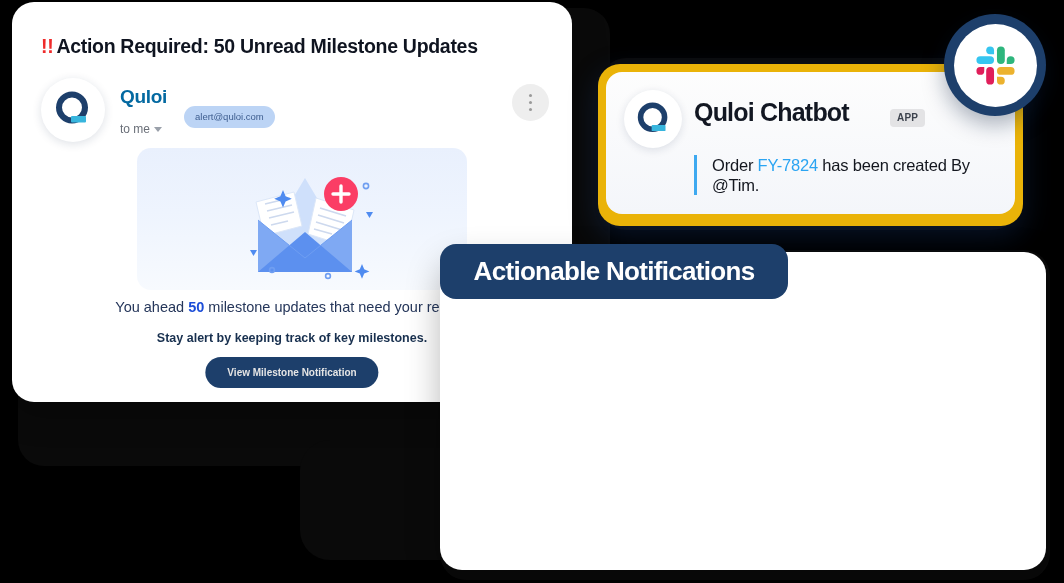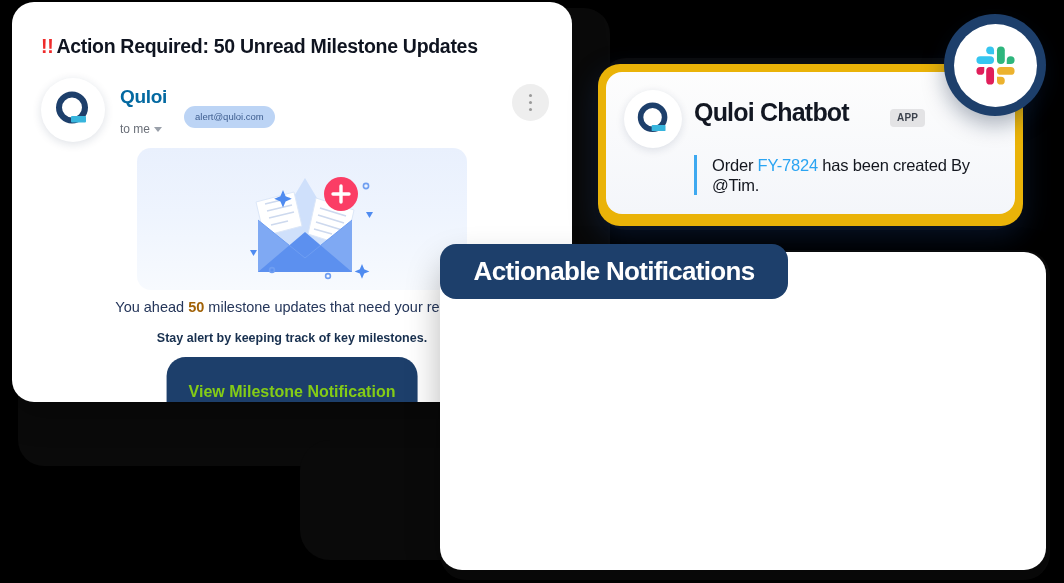--- a/index.html
+++ b/index.html
@@ -145,41 +145,41 @@
 
   .line1 {
     position: absolute;
     left: 0; right: 0;
     top: 297px;
     text-align: center;
     font-size: 14.5px;
     color: #25365a;
     white-space: nowrap;
   }
-  .line1 .hl { color: #a16207; font-weight: bold; }
+  .line1 .hl { color: #1d4ed8; font-weight: bold; }
   .line2 {
     position: absolute;
     left: 0; right: 0;
     top: 329px;
     text-align: center;
     font-size: 12.5px;
     font-weight: bold;
     color: #18304f;
     white-space: nowrap;
   }
   .cta {
     position: absolute;
     left: 50%;
     top: 355px;
     transform: translateX(-50%);
     background: #1d3f6b;
-    color: #84cc16;
-    font-size: 16px;
-    font-weight: bold;
-    padding: 26px 22px;
+    color: #e5e5e5;
+    font-size: 10px;
+    font-weight: bold;
+    padding: 10px 22px;
     border: none;
     border-radius: 19px;
     white-space: nowrap;
     font-family: "Liberation Sans", sans-serif;
     cursor: pointer;
   }
 
   
   .chat-wrap {
     position: absolute;

